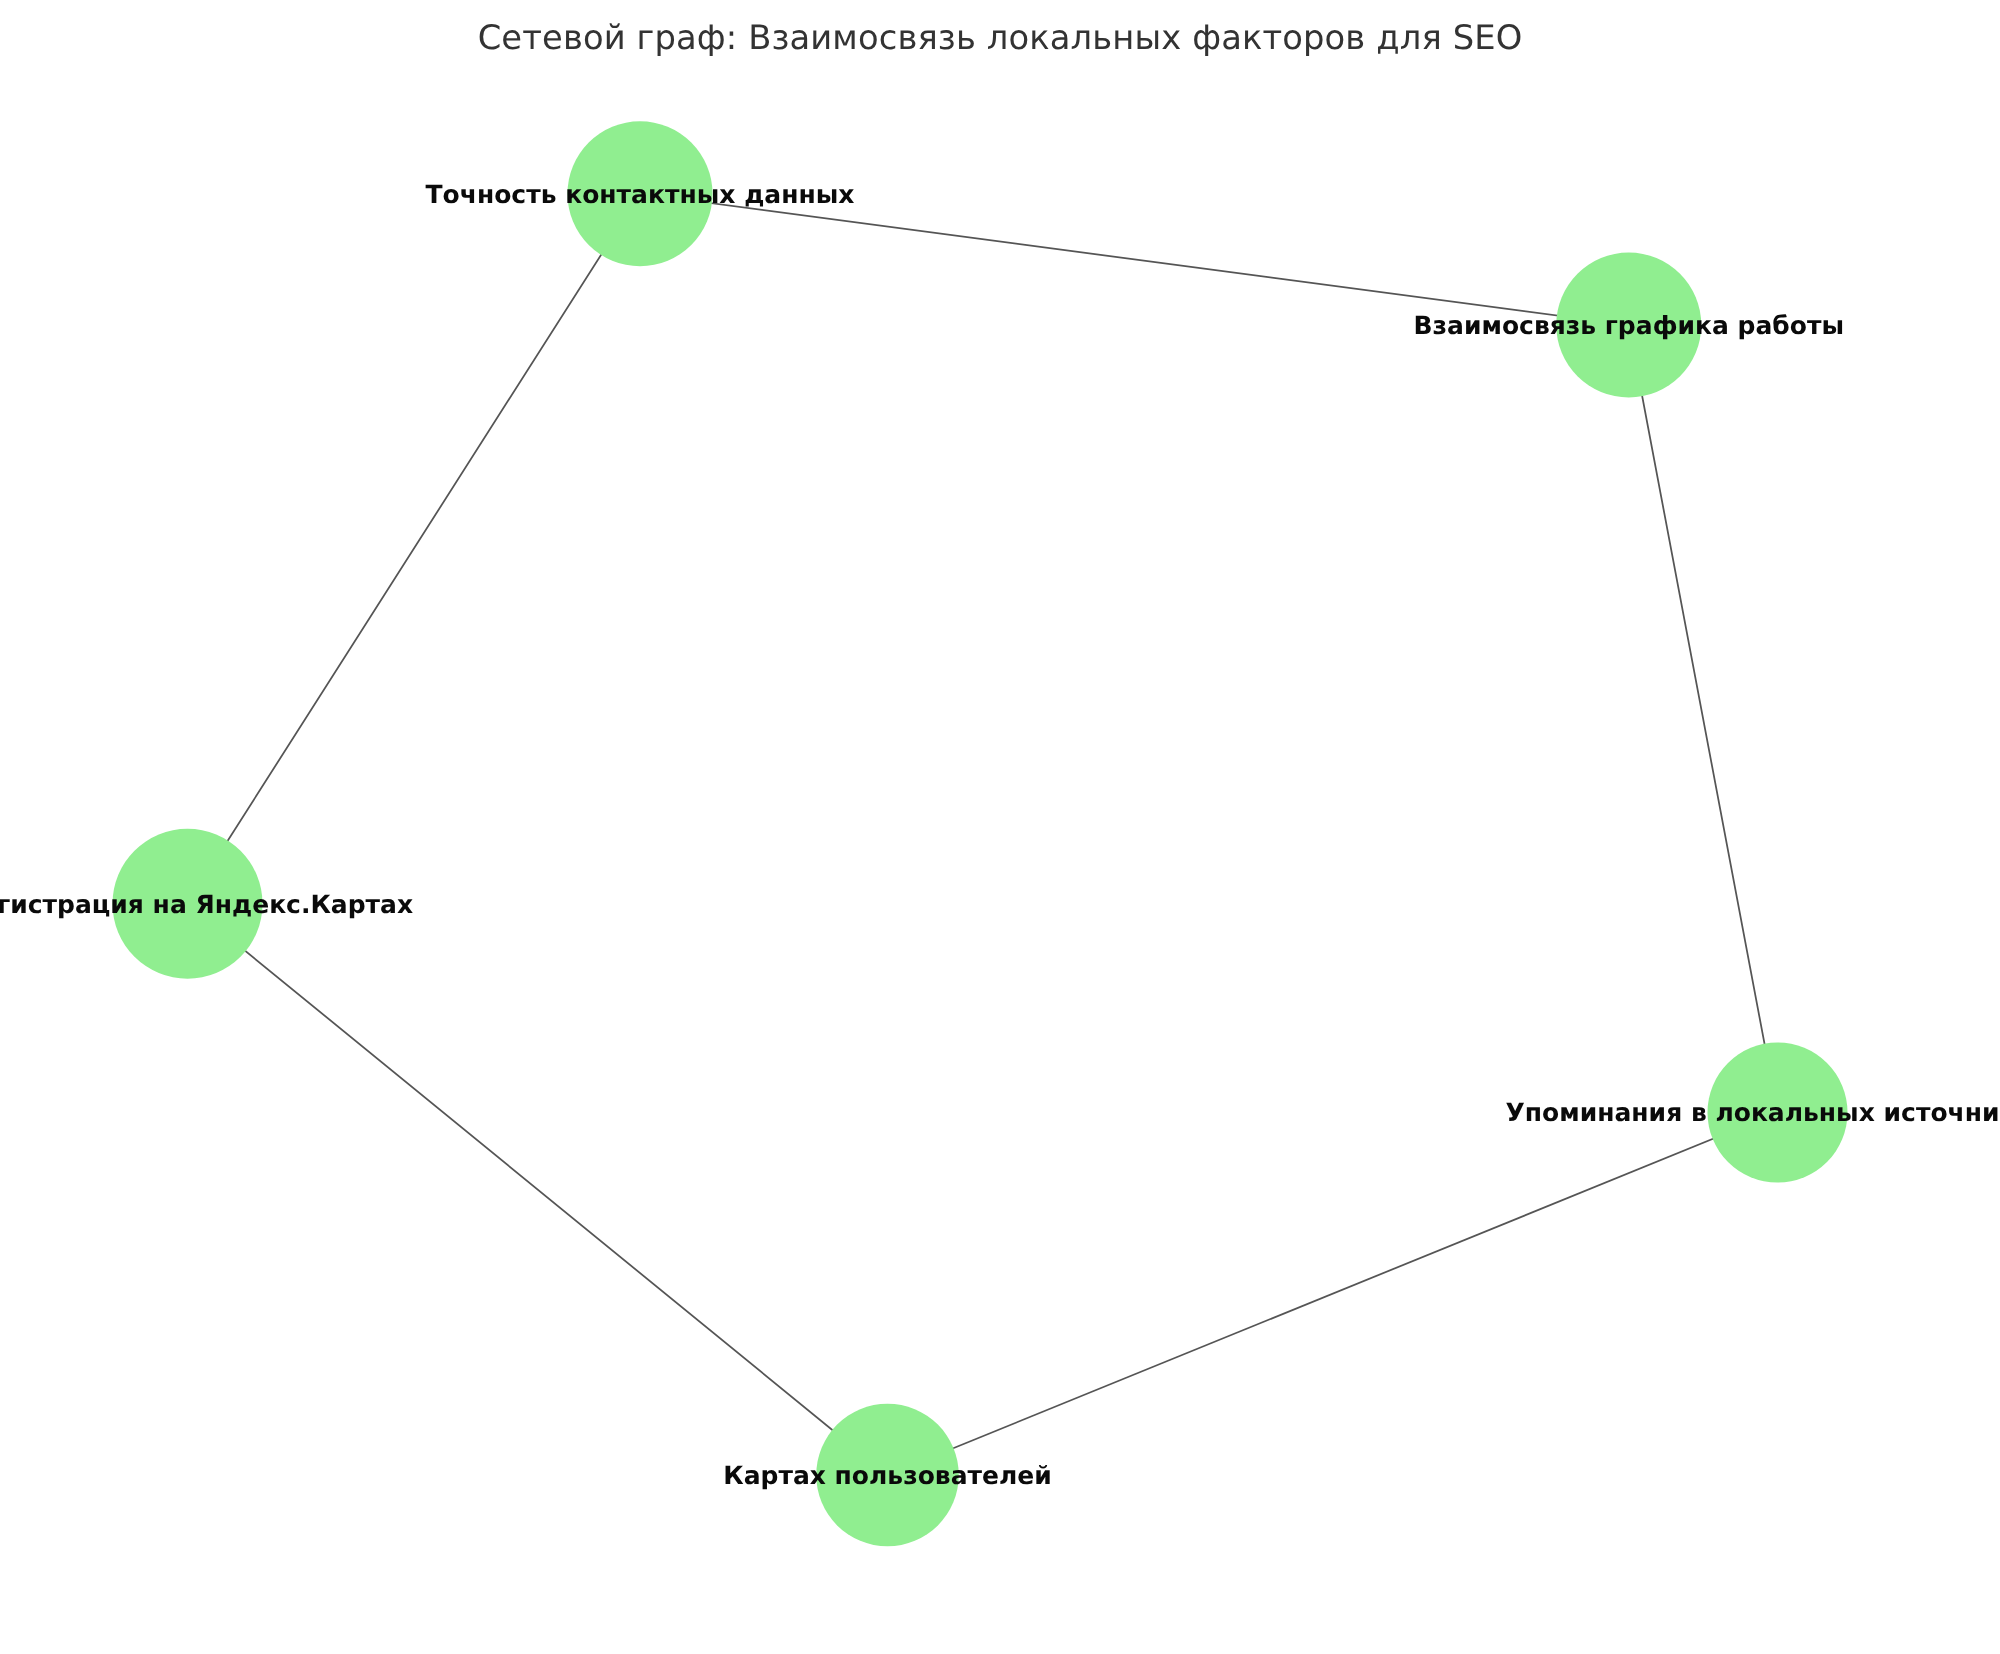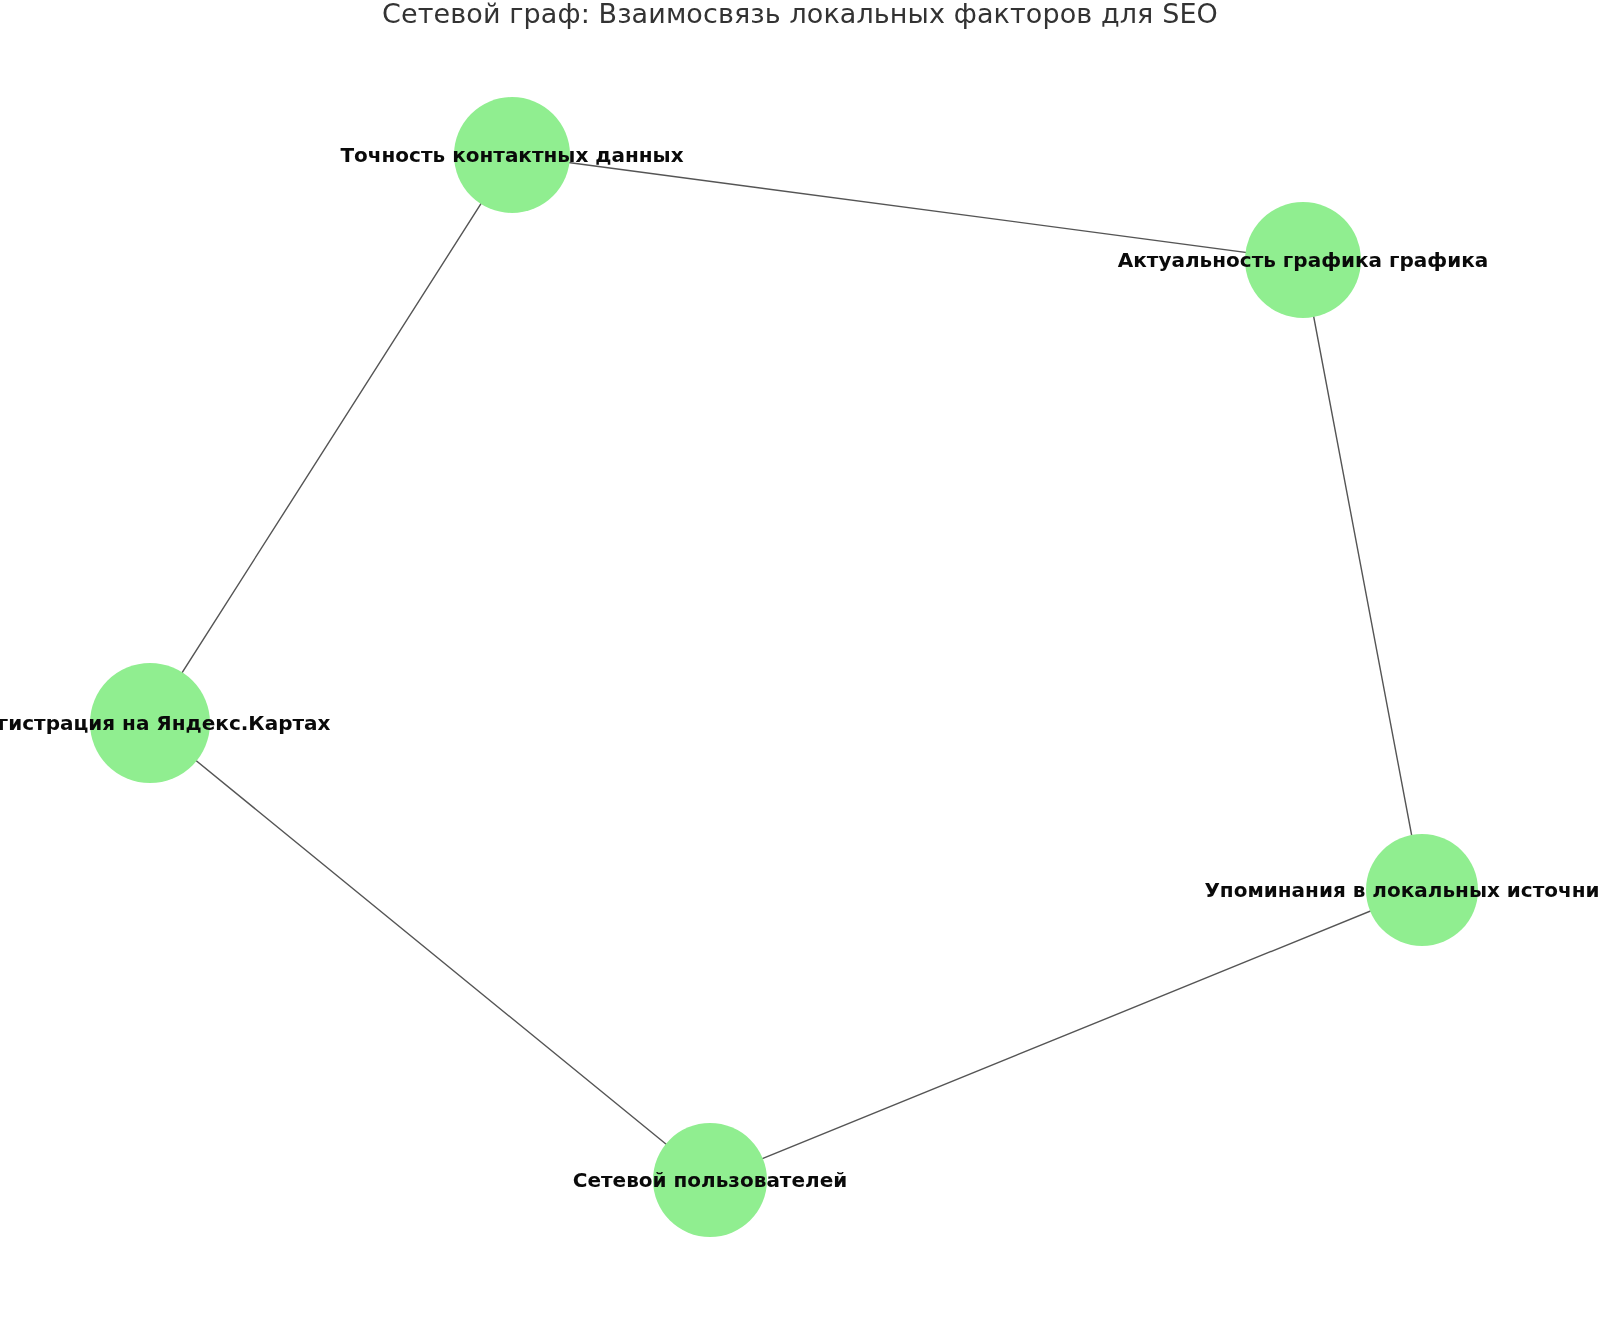--- a/index.html
+++ b/index.html
@@ -21,20 +21,21 @@
     left: 0;
     top: 0;
     width: 1600px;
     text-align: center;
     font-family: "DejaVu Sans", sans-serif;
     font-size: 27px;
     font-weight: 400;
     color: #333333;
     letter-spacing: 0.1px;
     line-height: 1;
+    padding-top: 17px;
     white-space: nowrap;
   }
   #edge-layer {
     position: absolute;
     left: 0;
     top: 0;
     width: 1600px;
     height: 1323px;
   }
   .node {
@@ -67,22 +68,22 @@
       <line x1="1303" y1="260" x2="1422" y2="890" stroke="#555555" stroke-width="1.4" stroke-linecap="round"></line>
       <line x1="1422" y1="890" x2="710" y2="1180" stroke="#555555" stroke-width="1.4" stroke-linecap="round"></line>
       <line x1="710" y1="1180" x2="150" y2="723" stroke="#555555" stroke-width="1.4" stroke-linecap="round"></line>
       <line x1="150" y1="723" x2="512" y2="155" stroke="#555555" stroke-width="1.4" stroke-linecap="round"></line>
     </svg>
 
   <div id="node-layer">
       <div class="node" style="left: 512px; top: 155px; width: 116px; height: 116px; background: rgb(144, 238, 144);"></div>
       <div class="node-label" style="left: 512px; top: 155px; color: rgb(10, 10, 10);">Точность контактных данных</div>
       <div class="node" style="left: 1303px; top: 260px; width: 116px; height: 116px; background: rgb(144, 238, 144);"></div>
-      <div class="node-label" style="left: 1303px; top: 260px; color: rgb(10, 10, 10);">Актуальность графика графика</div>
+      <div class="node-label" style="left: 1303px; top: 260px; color: rgb(10, 10, 10);">Взаимосвязь графика работы</div>
       <div class="node" style="left: 1422px; top: 890px; width: 112px; height: 112px; background: rgb(144, 238, 144);"></div>
       <div class="node-label" style="left: 1422px; top: 890px; color: rgb(10, 10, 10);">Упоминания в локальных источниках</div>
       <div class="node" style="left: 710px; top: 1180px; width: 114px; height: 114px; background: rgb(144, 238, 144);"></div>
-      <div class="node-label" style="left: 710px; top: 1180px; color: rgb(10, 10, 10);">Сетевой пользователей</div>
+      <div class="node-label" style="left: 710px; top: 1180px; color: rgb(10, 10, 10);">Картах пользователей</div>
       <div class="node" style="left: 150px; top: 723px; width: 120px; height: 120px; background: rgb(144, 238, 144);"></div>
       <div class="node-label" style="left: 150px; top: 723px; color: rgb(10, 10, 10);">Регистрация на Яндекс.Картах</div>
     </div>
 
 </div>
 
 </body></html>

